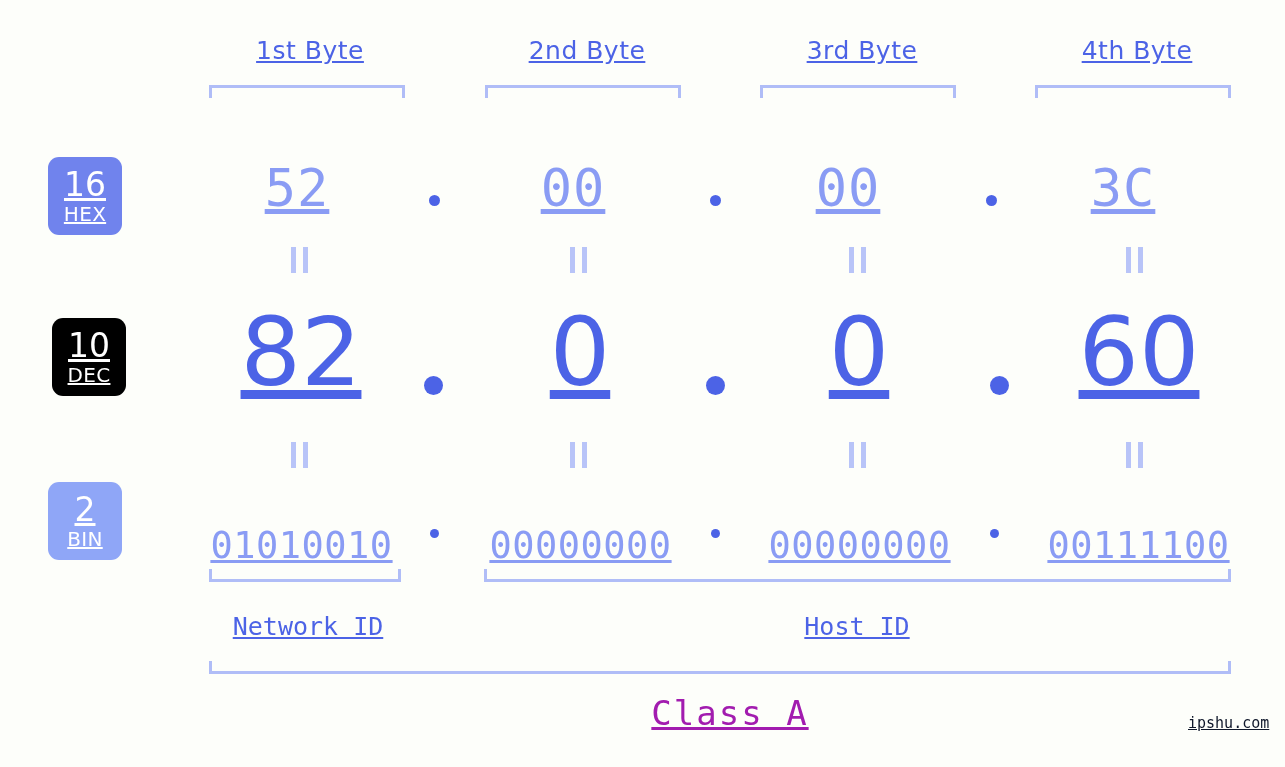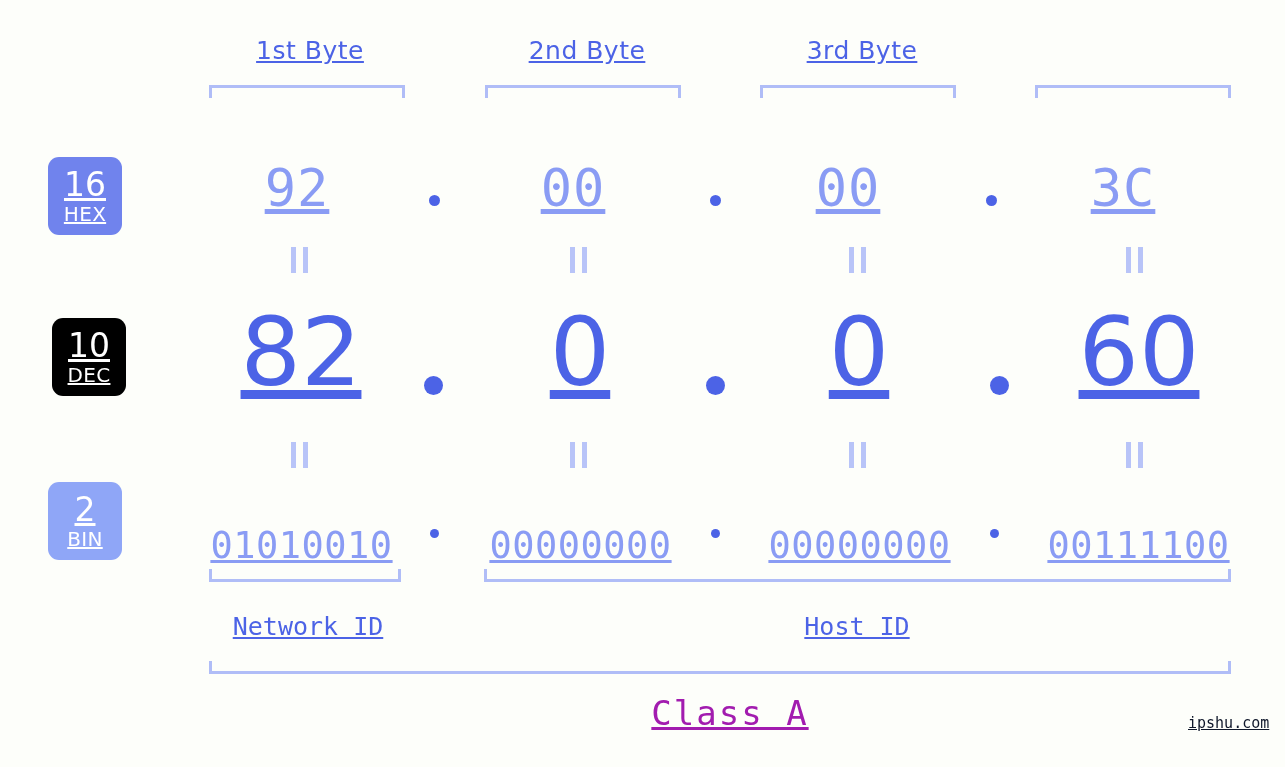--- a/index.html
+++ b/index.html
@@ -148,32 +148,33 @@
   }
 </style>
 </head>
 <body>
 
 <div class="canvas">
 
   <div class="abs byte-label" style="left:200px; top:36px; width:220px;">1st Byte</div>
   <div class="abs byte-label" style="left:477px; top:36px; width:220px;">2nd Byte</div>
   <div class="abs byte-label" style="left:752px; top:36px; width:220px;">3rd Byte</div>
+  <div class="abs byte-label" style="left:1027px; top:36px; width:220px;">4th Byte</div>
 
   <div class="abs bracket-top" style="left:209px; top:85px; width:196px;"></div>
   <div class="abs bracket-top" style="left:485px; top:85px; width:196px;"></div>
   <div class="abs bracket-top" style="left:760px; top:85px; width:196px;"></div>
   <div class="abs bracket-top" style="left:1035px; top:85px; width:196px;"></div>
 
   <div class="abs badge" style="left:48px; top:157px; background:#7083ed;">
     <span class="num">16</span>
     <span class="abbr">HEX</span>
   </div>
 
-  <div class="abs hex-val" style="left:187px; top:158px; width:220px;">92</div>
+  <div class="abs hex-val" style="left:187px; top:158px; width:220px;">52</div>
   <div class="abs dot dot-sm" style="left:429px; top:195px;"></div>
 
   <div class="abs hex-val" style="left:463px; top:158px; width:220px;">00</div>
   <div class="abs dot dot-sm" style="left:710px; top:195px;"></div>
 
   <div class="abs hex-val" style="left:738px; top:158px; width:220px;">00</div>
   <div class="abs dot dot-sm" style="left:986px; top:195px;"></div>
 
   <div class="abs hex-val" style="left:1013px; top:158px; width:220px;">3C</div>
 

